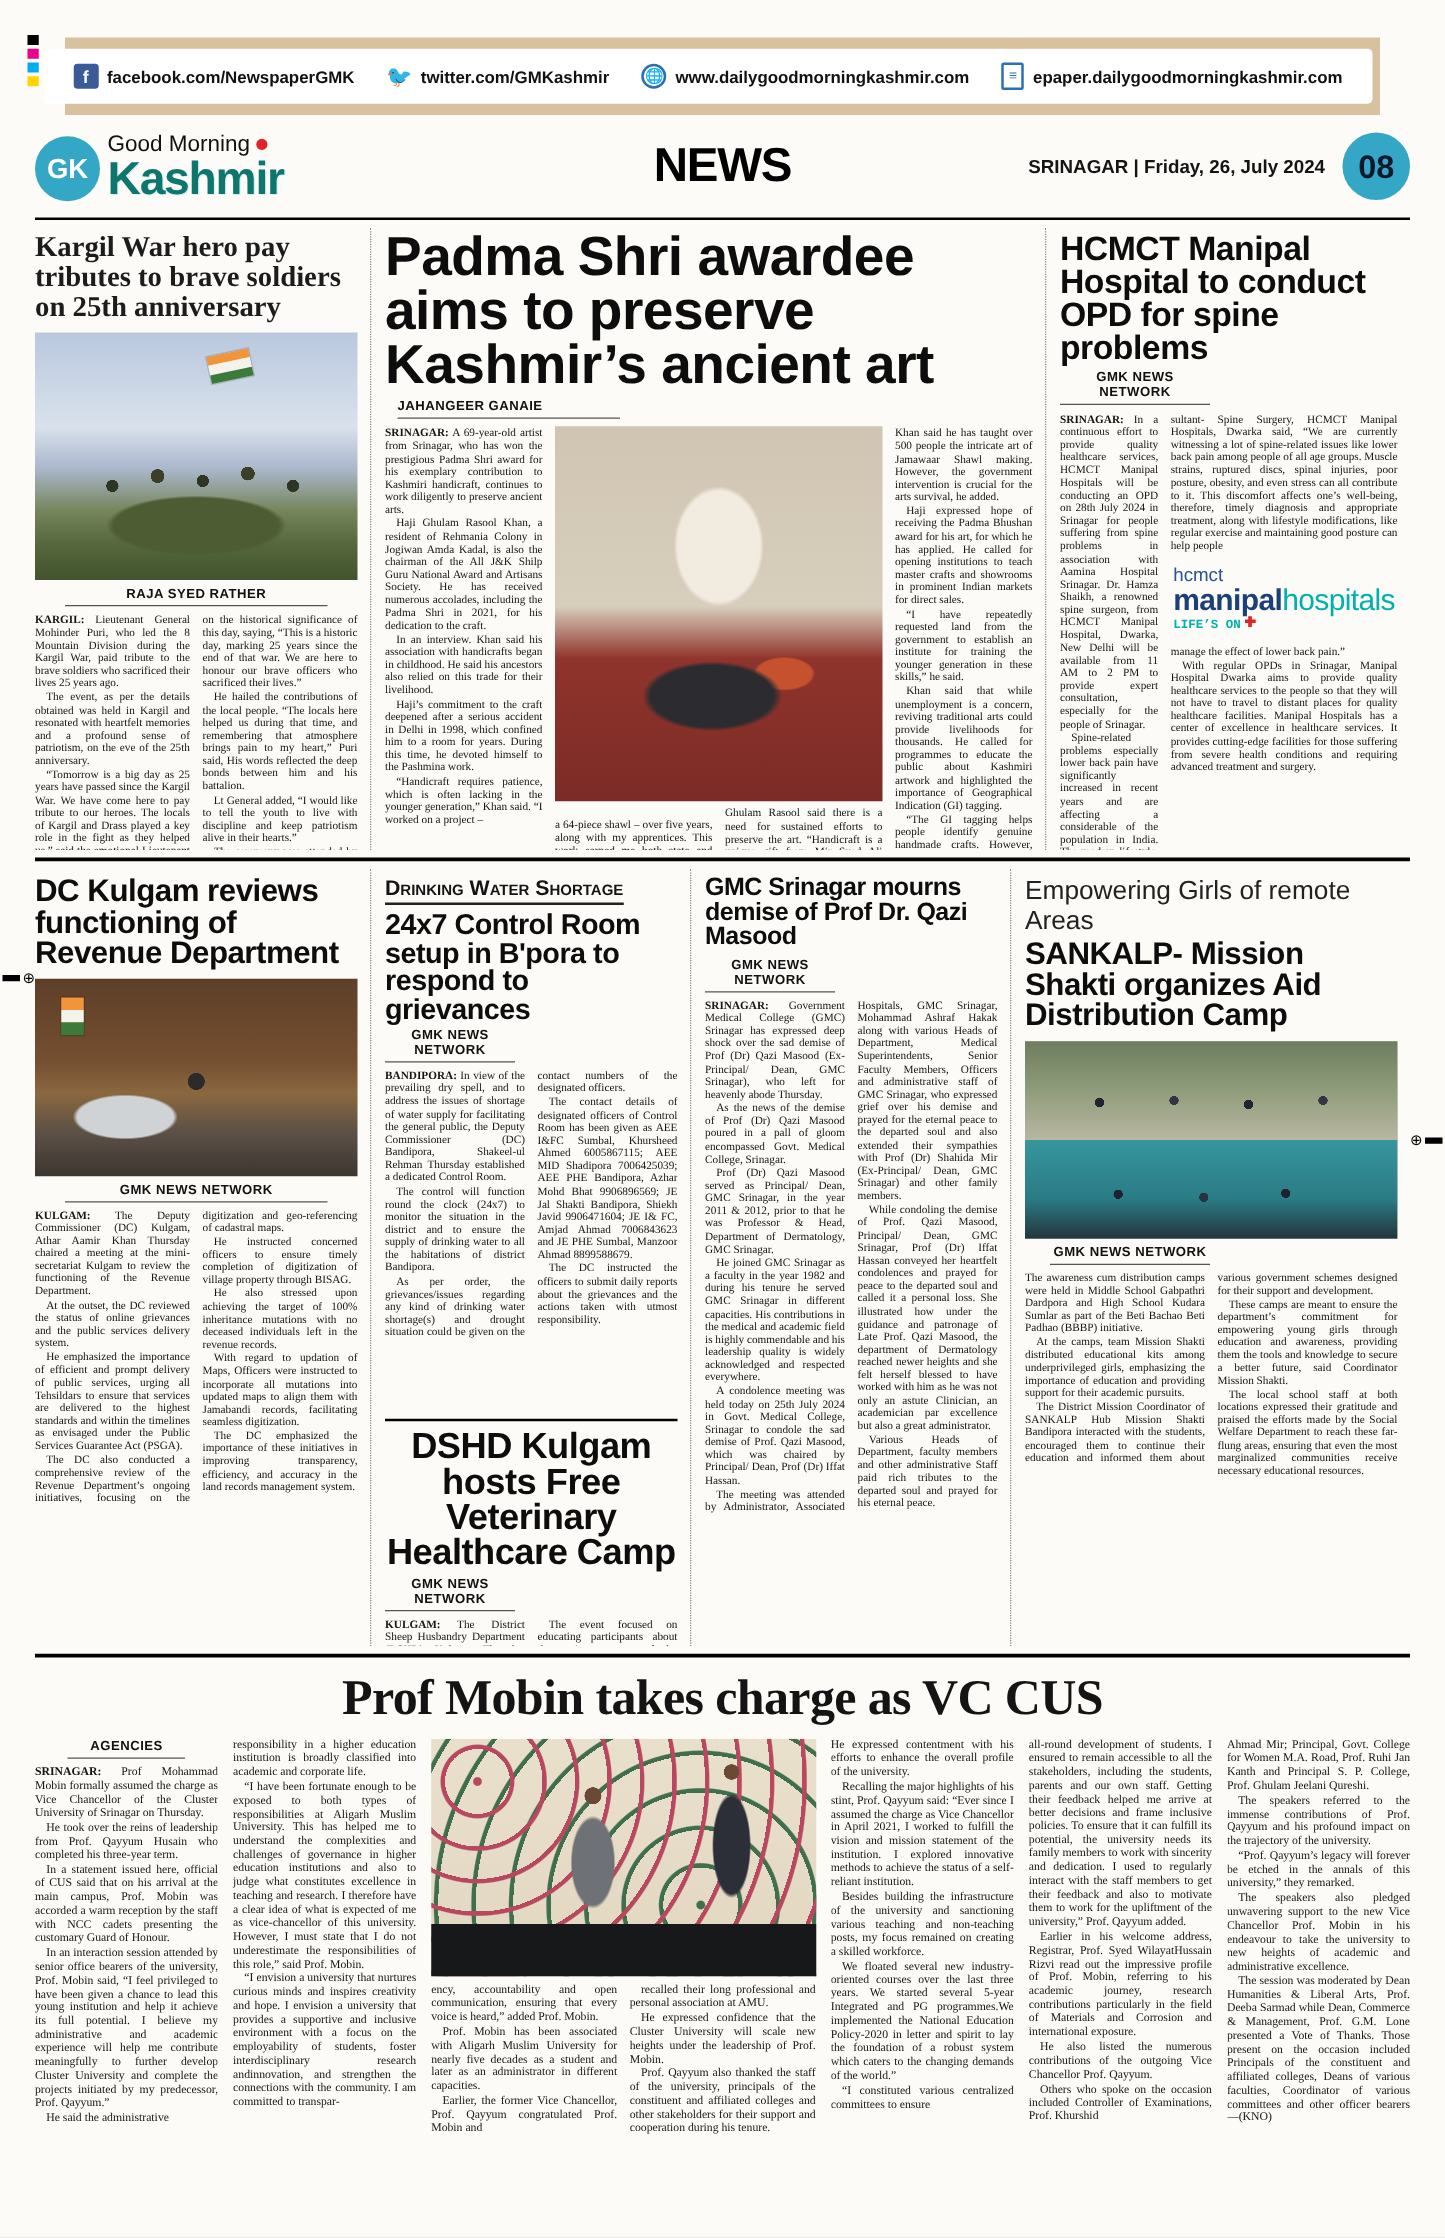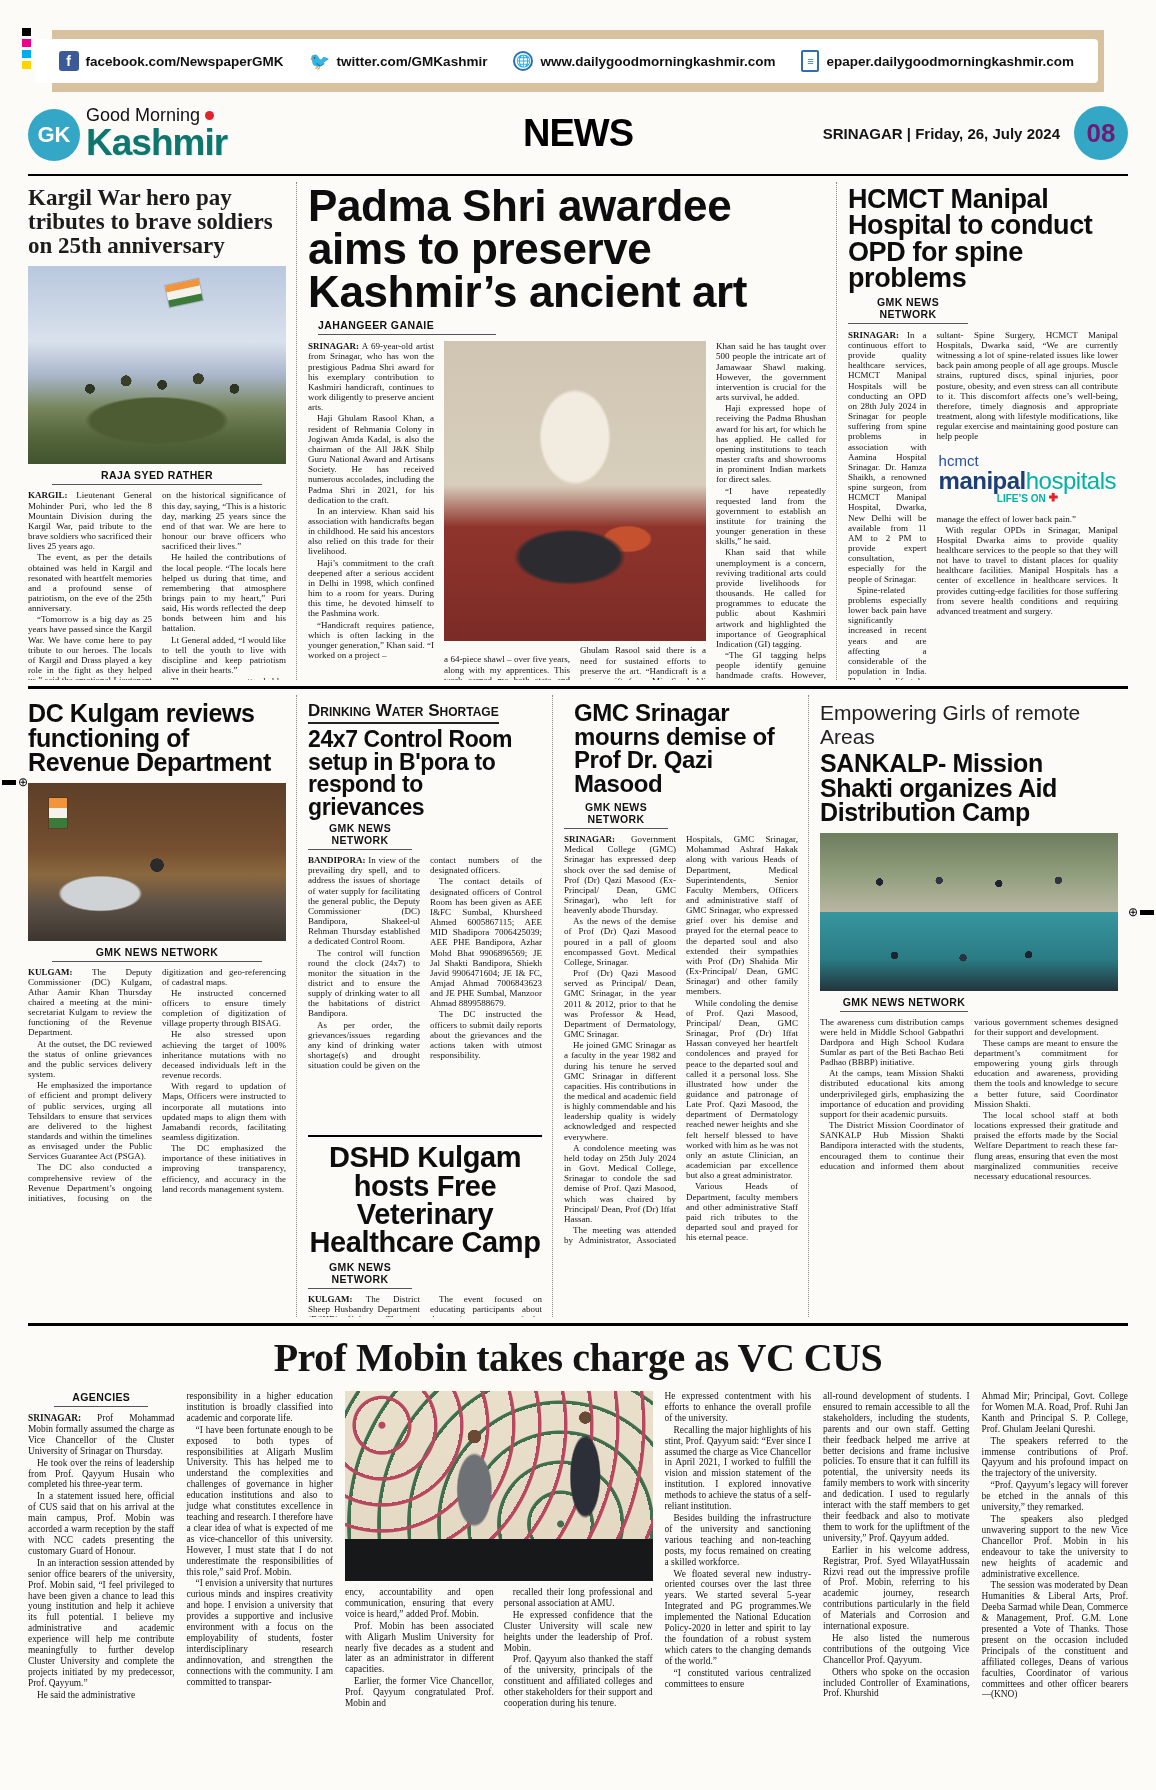--- a/index.html
+++ b/index.html
@@ -23,21 +23,21 @@
   .masthead{margin:6px 28px 0;height:70px;display:grid;grid-template-columns:1fr auto 1fr;align-items:center;}
   .brand{display:flex;align-items:flex-start;gap:6px;}
   .gk-circle{width:52px;height:52px;border-radius:50%;background:#35a7c6;color:#fff;display:flex;align-items:center;justify-content:center;
              font-family:"Liberation Sans",sans-serif;font-weight:bold;font-size:22px;margin-top:4px;}
   .brand-top{font-family:"Liberation Sans",sans-serif;font-size:18px;color:#111;display:flex;align-items:center;gap:5px;}
   .red-dot{width:9px;height:9px;border-radius:50%;background:#e3232a;display:inline-block;}
   .brand-name{font-family:"Liberation Sans",sans-serif;font-weight:bold;font-size:37px;line-height:.9;color:#0f766e;letter-spacing:-1px;text-shadow:1px 1px 0 #d7eef5;text-align:right;}
   .section-title{font-family:"Liberation Sans",sans-serif;font-weight:900;font-size:38px;letter-spacing:-1px;color:#000;text-align:center;}
   .mast-right{display:flex;align-items:center;justify-content:flex-end;gap:14px;}
   .dateline{font-family:"Liberation Sans",sans-serif;font-weight:bold;font-size:15px;}
-  .page-circle{width:54px;height:54px;border-radius:50%;background:#35a7c6;color:#701a75;display:flex;align-items:center;justify-content:center;
+  .page-circle{width:54px;height:54px;border-radius:50%;background:#35a7c6;color:#0f172a;display:flex;align-items:center;justify-content:center;
                font-family:"Liberation Sans",sans-serif;font-weight:bold;font-size:26px;}
   
   .rule{border:none;border-top:3px solid #000;margin:6px 28px;}
   .rule.thin{border-top-width:2px;}
   
   .band{margin:0 28px;display:grid;overflow:hidden;}
   .band1{grid-template-columns:268px 540px 1fr;height:498px;}
   .band2{grid-template-columns:268px 256px 256px 1fr;height:622px;}
   .sec{padding:0 10px 0 0;overflow:hidden;}
   .sec + .sec{border-left:1px dotted #8a8a8a;padding-left:11px;}
@@ -103,21 +103,21 @@
   .padma-mid{width:262px;flex:none;}
   .padma-c4{flex:1;}
   
   .hc-cols{display:flex;gap:10px;}
   .hc-cols>div{flex:1;}
   .manipal-logo{margin:6px 0;padding:4px 2px;break-inside:avoid;}
   .mnp-pre{font-family:"Liberation Sans",sans-serif;color:#27519e;font-size:15px;}
   .mnp-main{font-family:"Liberation Sans",sans-serif;font-size:24px;letter-spacing:-.5px;line-height:1;}
   .mnp-main .w1{color:#1d3f77;font-weight:bold;}
   .mnp-main .w2{color:#00b2a9;}
-  .mnp-tag{font-family:Liberation Sans, sans-serif;font-weight:bold;font-size:10px;color:#00b2a9;text-align:center;}
+  .mnp-tag{font-family:Liberation Mono, monospace;font-weight:bold;font-size:10px;color:#00b2a9;text-align:left;}
   .mnp-plus{display:inline-block;width:9px;height:9px;background:#e3232a;margin-left:3px;
             clip-path:polygon(33% 0,66% 0,66% 33%,100% 33%,100% 66%,66% 66%,66% 100%,33% 100%,33% 66%,0 66%,0 33%,33% 33%);}
   
   .vc-head{font-family:"Liberation Serif",serif;font-weight:bold;font-size:40px;text-align:center;margin:8px 0 10px;letter-spacing:-.5px;}
   .band3{margin:0 28px;height:392px;display:flex;gap:12px;overflow:hidden;}
   .b3col{flex:1;overflow:hidden;}
   .b3mid{flex:2.1;display:flex;flex-direction:column;}
   .b3mid .cols2{margin-top:6px;}
   .band3 .body p{font-size:9.4px;line-height:1.16;}
   .cross{font-size:12px;color:#000;}
@@ -304,21 +304,21 @@
       <hr style="border:none;border-top:2px solid #000;margin:8px 0 6px;">
       <div class="h-sans" style="font-size:29px;margin:2px 0 4px;text-align:center;">DSHD Kulgam hosts Free Veterinary Healthcare Camp</div>
       <div class="byline" style="margin:2px 130px 5px 0;">GMK NEWS NETWORK</div>
       <div class="body cols2">
           <p><b>KULGAM:</b> The District Sheep Husbandry Department (DSHD) Kulgam Thursday successfully organized a Free Veterinary Healthcare Camp under the National Animal Disease Control Programme at the Highland Pasture Nussu.</p>
           <p>The event focused on educating participants about the various aspects of de-worming in animal populations, ensuring better health and productivity for their livestock.</p>
         </div>
     </div>
 
     <div class="sec">
-      <div class="h-sans" style="font-size:24px;margin:6px 10px 6px;">GMC Srinagar mourns demise of Prof Dr. Qazi Masood</div>
+      <div class="h-sans" style="font-size:20px;margin:6px 0 6px;">GMC Srinagar mourns demise of Prof Dr. Qazi Masood</div>
       <div class="byline" style="margin:2px 130px 5px 0;">GMK NEWS NETWORK</div>
       <div class="body cols2">
           <p><b>SRINAGAR:</b> Government Medical College (GMC) Srinagar has expressed deep shock over the sad demise of Prof (Dr) Qazi Masood (Ex-Principal/ Dean, GMC Srinagar), who left for heavenly abode Thursday.</p>
           <p>As the news of the demise of Prof (Dr) Qazi Masood poured in a pall of gloom encompassed Govt. Medical College, Srinagar.</p>
           <p>Prof (Dr) Qazi Masood served as Principal/ Dean, GMC Srinagar, in the year 2011 &amp; 2012, prior to that he was Professor &amp; Head, Department of Dermatology, GMC Srinagar.</p>
           <p>He joined GMC Srinagar as a faculty in the year 1982 and during his tenure he served GMC Srinagar in different capacities. His contributions in the medical and academic field is highly commendable and his leadership quality is widely acknowledged and respected everywhere.</p>
           <p>A condolence meeting was held today on 25th July 2024 in Govt. Medical College, Srinagar to condole the sad demise of Prof. Qazi Masood, which was chaired by Principal/ Dean, Prof (Dr) Iffat Hassan.</p>
           <p>The meeting was attended by Administrator, Associated Hospitals, GMC Srinagar, Mohammad Ashraf Hakak along with various Heads of Department, Medical Superintendents, Senior Faculty Members, Officers and administrative staff of GMC Srinagar, who expressed grief over his demise and prayed for the eternal peace to the departed soul and also extended their sympathies with Prof (Dr) Shahida Mir (Ex-Principal/ Dean, GMC Srinagar) and other family members.</p>
           <p>While condoling the demise of Prof. Qazi Masood, Principal/ Dean, GMC Srinagar, Prof (Dr) Iffat Hassan conveyed her heartfelt condolences and prayed for peace to the departed soul and called it a personal loss. She illustrated how under the guidance and patronage of Late Prof. Qazi Masood, the department of Dermatology reached newer heights and she felt herself blessed to have worked with him as he was not only an astute Clinician, an academician par excellence but also a great administrator.</p>
           <p>Various Heads of Department, faculty members and other administrative Staff paid rich tributes to the departed soul and prayed for his eternal peace.</p>

